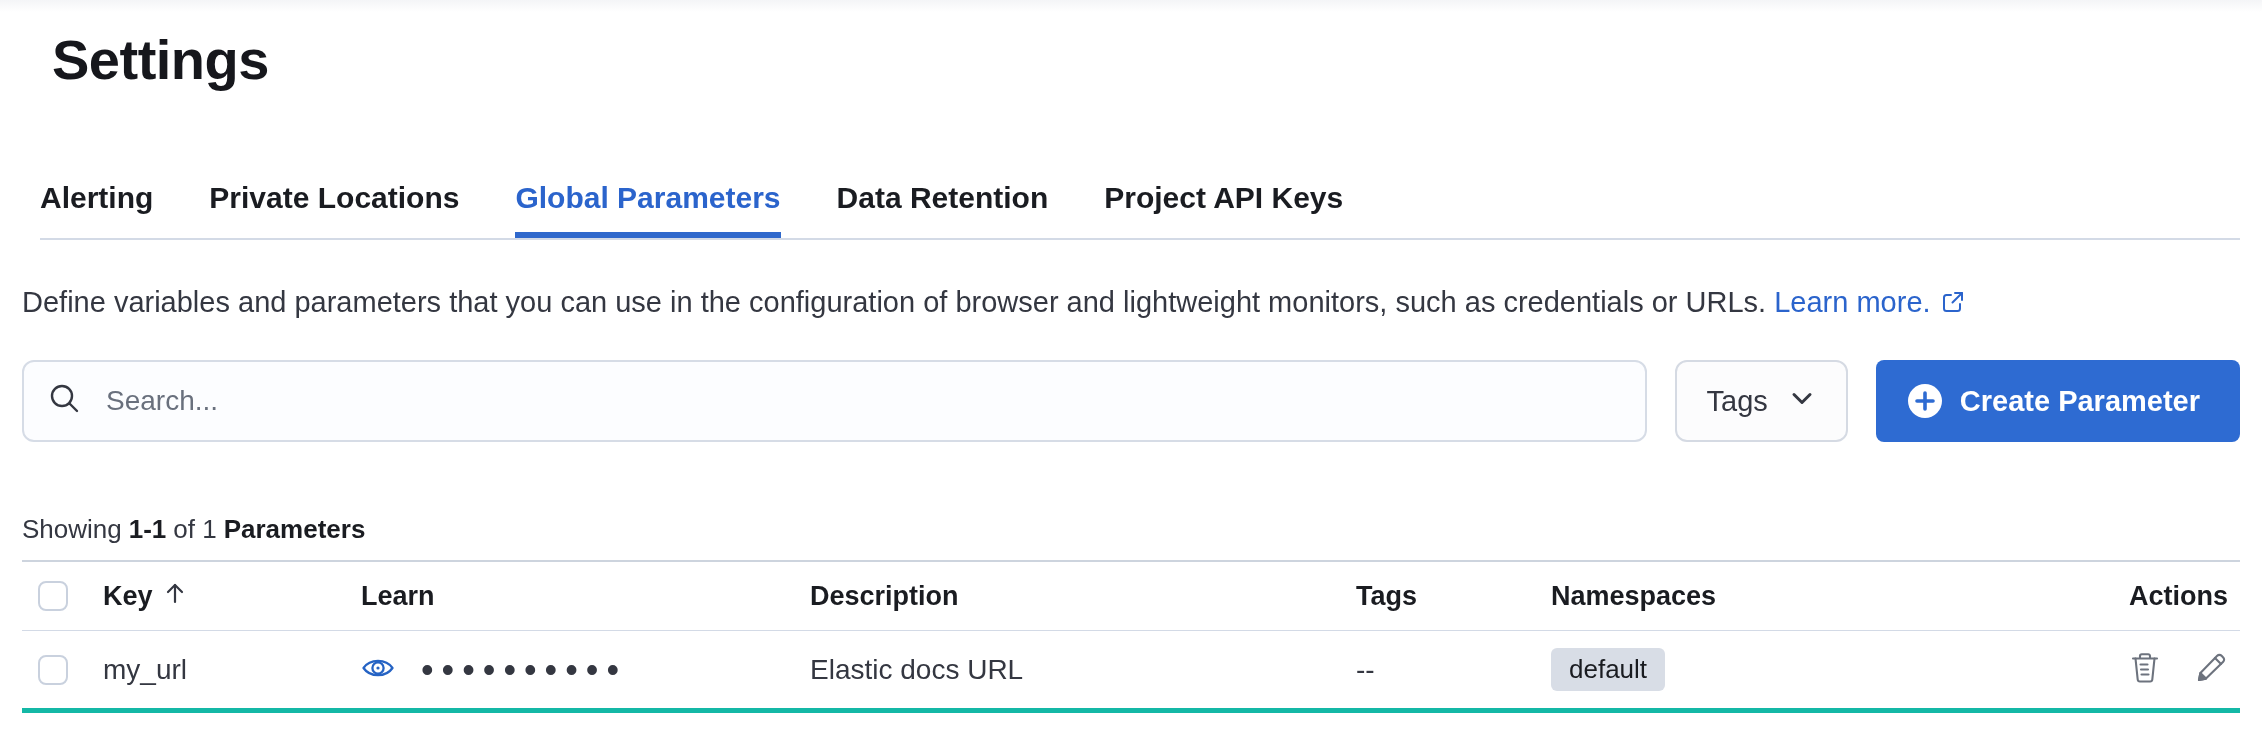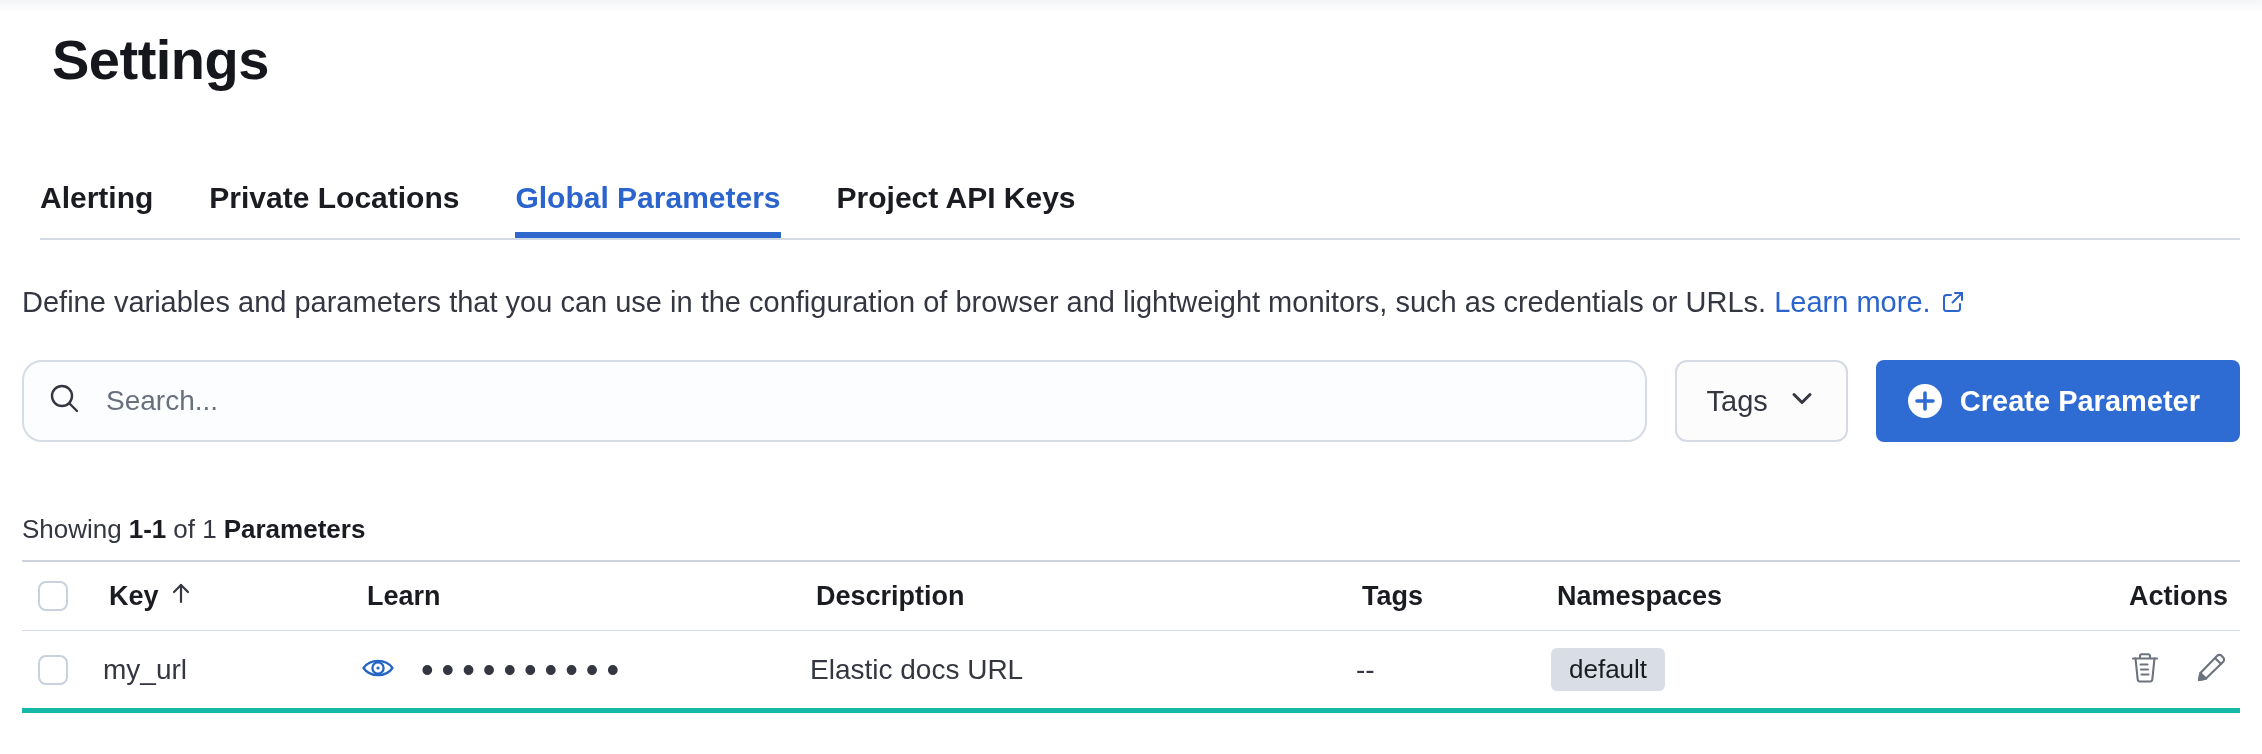--- a/index.html
+++ b/index.html
@@ -20,21 +20,21 @@
   .tab.active { color: #2b64cc; border-bottom-color: #2f68cc; }
 
   
   .description { margin-top: 40px; font-size: 29px; line-height: 44px; color: #343741;
     max-width: 2198px; }
   .description a { color: #2b64cc; text-decoration: none; }
   .ext-icon { display: inline-block; vertical-align: -2px; margin-left: 10px; }
 
   
   .controls { display: flex; align-items: center; margin-top: 34px; gap: 28px; }
-  .search-box { flex: 1; height: 82px; border: 2px solid #d6dce6; border-radius: 20px;
+  .search-box { flex: 1; height: 82px; border: 2px solid #d6dce6; border-radius: 12px;
     background: #fcfdff; display: flex; align-items: center; padding: 0 24px; }
   .search-box svg { flex: 0 0 auto; }
   .search-input { flex: 1; border: none; outline: none; background: transparent;
     font-size: 28px; color: #343741; margin-left: 24px; font-family: "Liberation Sans", sans-serif; }
   .search-input::placeholder { color: #69707d; opacity: 1; }
   .tags-btn { height: 82px; min-width: 146px; padding: 0 30px; background: #fcfcfd;
     border: 2px solid #d5dae3; border-radius: 12px; display: flex; align-items: center;
     gap: 20px; font-size: 29px; color: #343741; cursor: pointer; }
   .create-btn { height: 82px; padding: 0 40px 0 32px; background: #2e6bd2; border: none;
     border-radius: 8px; display: flex; align-items: center; gap: 18px; cursor: pointer; }
@@ -49,21 +49,21 @@
 
   .divider { margin-top: 15px; height: 2px; background: #cdd4de; }
 
   
   .param-table { width: 100%; }
   .trow { display: grid;
     grid-template-columns: 81px 258px 449px 546px 195px 420px 1fr;
     align-items: center; }
   .thead { height: 69px; border-bottom: 1px solid #d3dae6; }
   .tbody-row { height: 82px; border-bottom: 5px solid #14b8a6; }
-  .th { font-size: 27px; font-weight: 700; color: #1a1c21; display: flex; align-items: center; gap: 9px; margin-left: 6px; }
+  .th { font-size: 27px; font-weight: 700; color: #1a1c21; display: flex; align-items: center; gap: 9px; }
   .th.sortable { cursor: pointer; }
   .cell { font-size: 28px; color: #343741; }
   .col-actions { text-align: right; padding-right: 12px; display: flex; justify-content: flex-end; gap: 32px; }
   .thead .col-actions { font-size: 27px; font-weight: 700; color: #1a1c21; display: block; }
   .checkbox { width: 30px; height: 30px; border: 2px solid #c9d1de; border-radius: 8px;
     background: #ffffff; margin-left: 16px; cursor: pointer; }
   .value-cell { display: flex; align-items: center; gap: 26px; }
   .eye-btn { background: none; border: none; cursor: pointer; width: 34px; height: 34px;
     display: flex; align-items: center; justify-content: center; padding: 0; }
   .masked { font-size: 36px; letter-spacing: 8px; color: #343741; line-height: 30px;
@@ -79,20 +79,21 @@
 <div class="top-strip"></div>
 
 <div class="page">
 
   <h1 class="page-title">Settings</h1>
 
   <div class="tabs">
     <div class="tab">Alerting</div>
     <div class="tab">Private Locations</div>
     <div class="tab active">Global Parameters</div>
+    <div class="tab">Data Retention</div>
     <div class="tab">Project API Keys</div>
   </div>
 
   <p class="description"><span>Define variables and parameters that you can use in the configuration of browser and lightweight monitors, such as credentials or URLs.</span>
     <a href="#"><span>Learn more.</span><span class="ext-icon"><svg width="24" height="24" viewBox="0 0 24 24" fill="none" stroke="#2b64cc" stroke-width="2" stroke-linecap="round" stroke-linejoin="round">
             <path d="M10 5 H5.5 C4.1 5 3 6.1 3 7.5 v11 C3 19.9 4.1 21 5.5 21 h11 c1.4 0 2.5-1.1 2.5-2.5 V14"></path>
             <path d="M14 3 h7 v7"></path>
             <path d="M21 3 L11.5 12.5"></path>
           </svg></span></a>
   </p>

